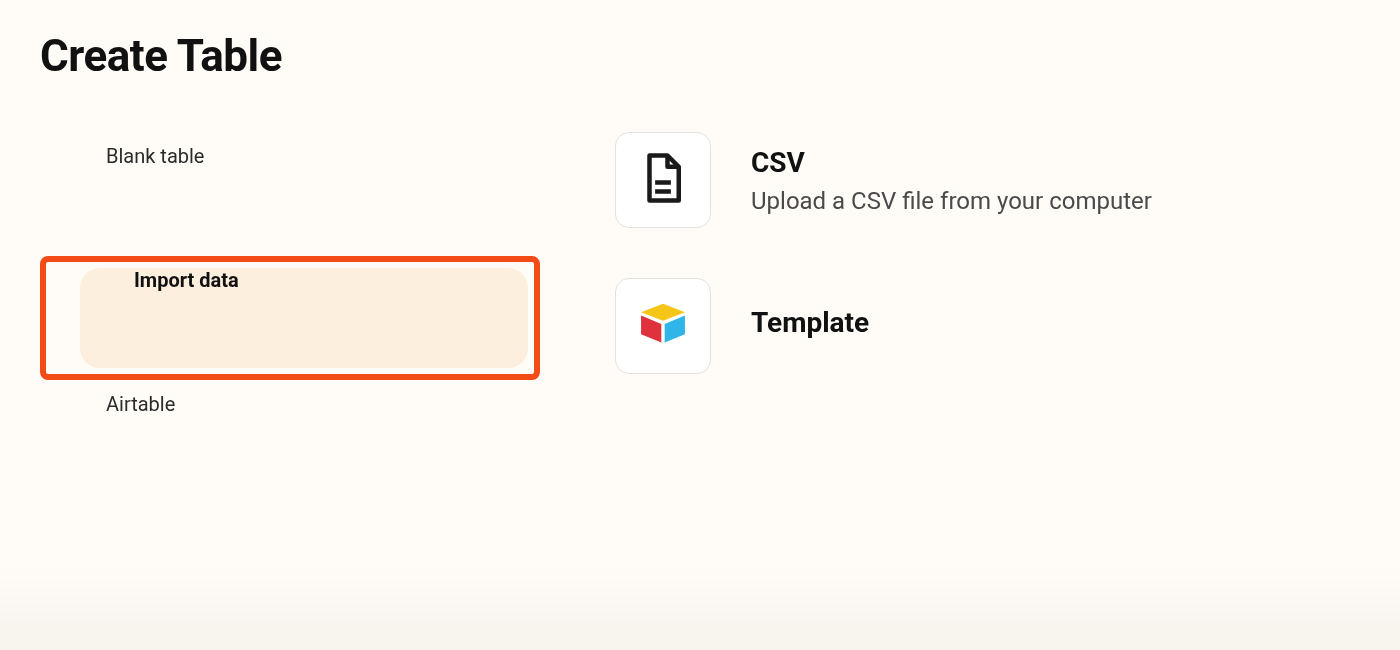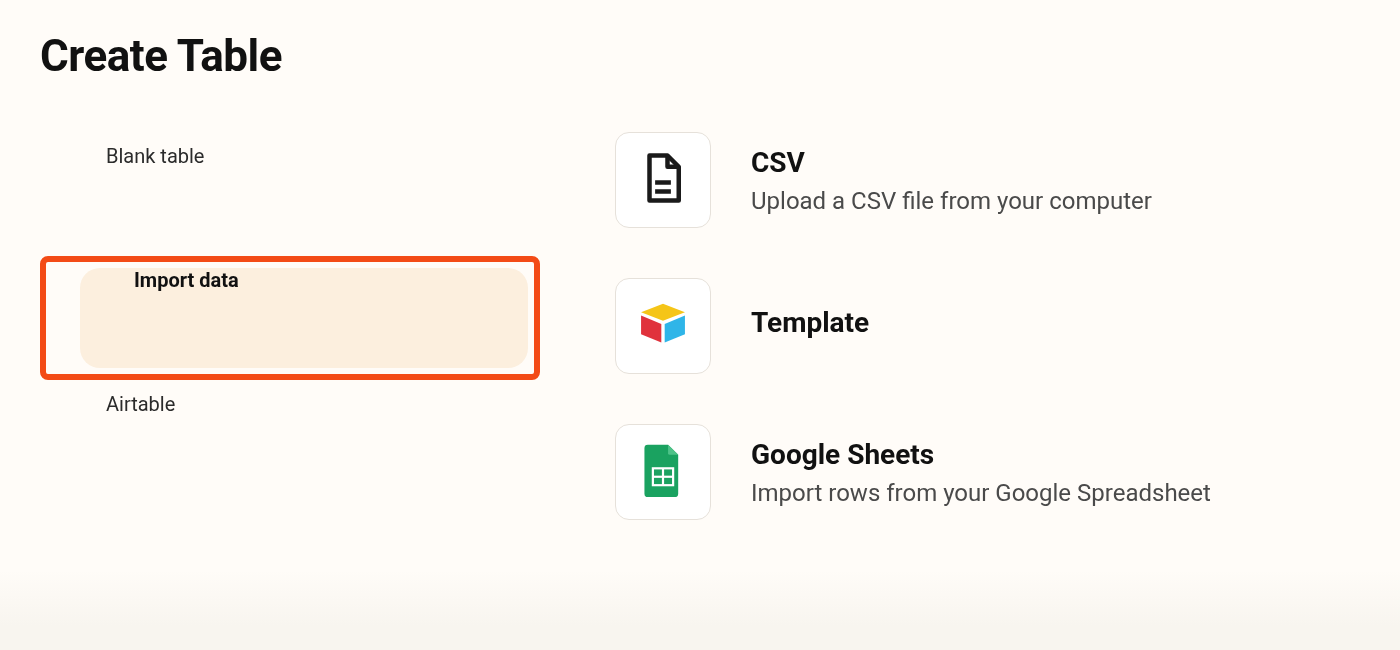--- a/index.html
+++ b/index.html
@@ -159,36 +159,17 @@
               <polygon points="6,22 30,32 30,54 6,44" fill="#e0323c"></polygon>
               <polygon points="58,22 34,32 34,54 58,44" fill="#2fb5e8"></polygon>
             </svg>
           </span>
         </div>
         <div class="option-text">
           <div class="option-title">Template</div>
         </div>
       </div>
 
-      <div class="option">
-        <div class="option-icon-box">
-          <span>
-            <svg viewBox="0 0 48 64">
-              <path d="M6 2h24l12 12v46a4 4 0 0 1-4 4H6a4 4 0 0 1-4-4V6a4 4 0 0 1 4-4z" fill="#1aa260"></path>
-              <path d="M30 2l12 12H32a2 2 0 0 1-2-2V2z" fill="#4ec288"></path>
-              <g fill="none" stroke="#ffffff" stroke-width="2.6">
-                <rect x="12" y="30" width="24" height="20"></rect>
-                <line x1="12" y1="40" x2="36" y2="40"></line>
-                <line x1="24" y1="30" x2="24" y2="50"></line>
-              </g>
-            </svg>
-          </span>
-        </div>
-        <div class="option-text">
-          <div class="option-title">Google Sheets</div>
-          <div class="option-desc">Import rows from your Google Spreadsheet</div>
-        </div>
-      </div>
 
     </div>
 
   </div>
 </div>
 
 </body></html>

